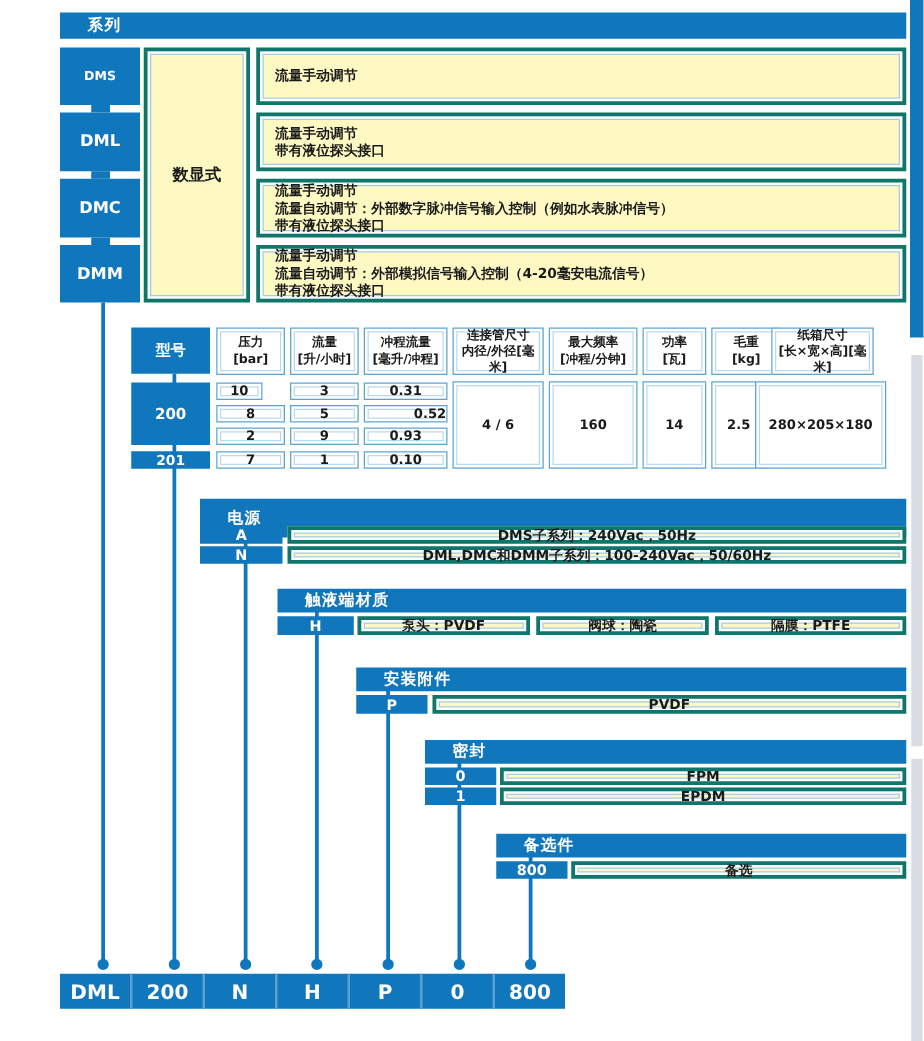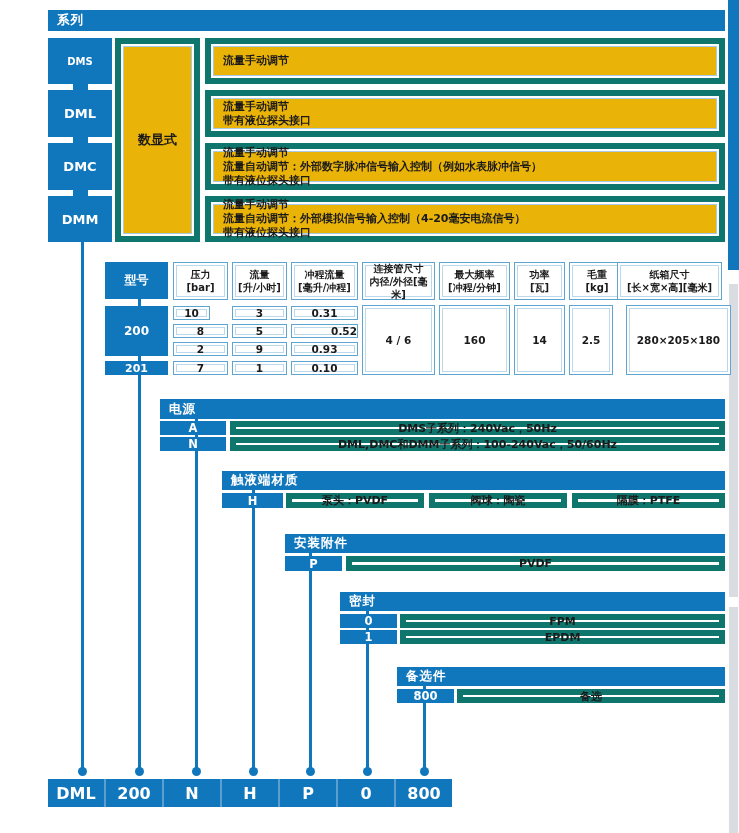--- a/index.html
+++ b/index.html
@@ -1,24 +1,24 @@
 <!DOCTYPE html>
 <html><head>
 <meta charset="utf-8">
 <style>
   html,body{margin:0;padding:0;background:#ffffff;}
   .page{position:relative;width:739px;height:833px;background:#fff;
         font-family:"DejaVu Sans","Liberation Sans",sans-serif;color:#1a1a1a;overflow:hidden;}
   .abs{position:absolute;box-sizing:border-box;}
   
   .blue{background:#1177bd;color:#ffffff;}
-  .hdrbar{display:flex;align-items:center;padding-left:9px;font-weight:bold;font-size:12.5px;letter-spacing:1px;text-align:center;}
+  .hdrbar{display:flex;align-items:center;padding-left:22px;font-weight:bold;font-size:12.5px;letter-spacing:1px;text-align:center;}
   .keybox{display:flex;align-items:center;justify-content:center;font-weight:bold;font-size:11.5px;}
   
-  .wbox{background:#eab308;border:6px solid #0f766e;
+  .wbox{background:#fef9c3;border:3px solid #0f766e;
         box-shadow:inset 0 0 0 2px #ffffff,inset 0 0 0 3px #a5cbe6;}
   .cell{background:#fff;border:1px solid #5fa5d2;
         box-shadow:inset 0 0 0 2px #ffffff,inset 0 0 0 3px #bcd9ec;}
   .center{display:flex;align-items:center;justify-content:center;text-align:center;}
   .vcol{display:flex;flex-direction:column;justify-content:center;}
   .desc{padding-left:12px;font-size:11px;font-weight:bold;line-height:14px;}
   .th{font-size:10px;font-weight:bold;line-height:13px;}
   .num{font-size:10.5px;font-weight:600;}
   .val{font-size:11px;font-weight:bold;}
   .vline{background:#1177bd;width:3px;}
@@ -123,21 +123,21 @@
     <div>[冲程/分钟]</div>
   </div>
   <div class="abs cell vcol center th" style="left:514px;top:262px;width:51px;height:38px;">
     <div>功率</div>
     <div>[瓦]</div>
   </div>
   <div class="abs cell vcol center th" style="left:569px;top:262px;width:56px;height:38px;">
     <div>毛重</div>
     <div>[kg]</div>
   </div>
-  <div class="abs cell vcol center th" style="left:617px;top:262px;width:105px;height:38px;">
+  <div class="abs cell vcol center th" style="left:617px;top:262px;width:82px;height:38px;">
     <div>纸箱尺寸</div>
     <div>[长×宽×高][毫米]</div>
   </div>
 
   <div class="abs blue keybox" style="left:105px;top:306px;width:63px;height:50px;font-size:12px;">
     <span>200</span>
   </div>
   <div class="abs cell center num" style="left:173px;top:306px;width:37px;height:14px;">
       <span>10</span>
     </div>
@@ -184,25 +184,25 @@
     </div>
   <div class="abs cell center num" style="left:439px;top:305px;width:71px;height:70px;">
       <span>160</span>
     </div>
   <div class="abs cell center num" style="left:514px;top:305px;width:51px;height:70px;">
       <span>14</span>
     </div>
   <div class="abs cell center num" style="left:569px;top:305px;width:44px;height:70px;">
       <span>2.5</span>
     </div>
-  <div class="abs cell center num" style="left:626px;top:305px;width:105px;height:70px;text-align:right;">
+  <div class="abs cell center num" style="left:604px;top:305px;width:105px;height:70px;text-align:right;">
       <span>280×205×180</span>
     </div>
 
-  <div class="abs blue hdrbar" style="left:160px;top:399px;width:565px;height:20px;">
+  <div class="abs blue hdrbar" style="left:160px;top:399px;width:565px;height:31px;">
     <span>电源</span>
   </div>
   <div class="abs blue keybox" style="left:160px;top:421px;width:66px;height:14px;">
     <span>A</span>
   </div>
   <div class="abs wbox center val" style="left:230px;top:421px;width:495px;height:14px;">
     <span>DMS子系列：240Vac，50Hz</span>
   </div>
   <div class="abs blue keybox" style="left:160px;top:437px;width:66px;height:14px;">
     <span>N</span>

